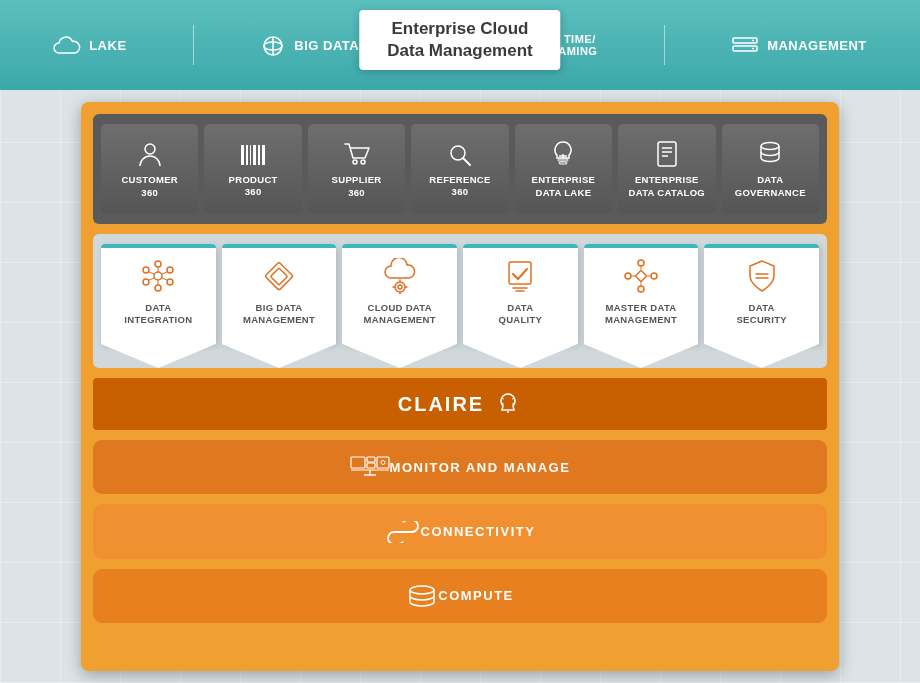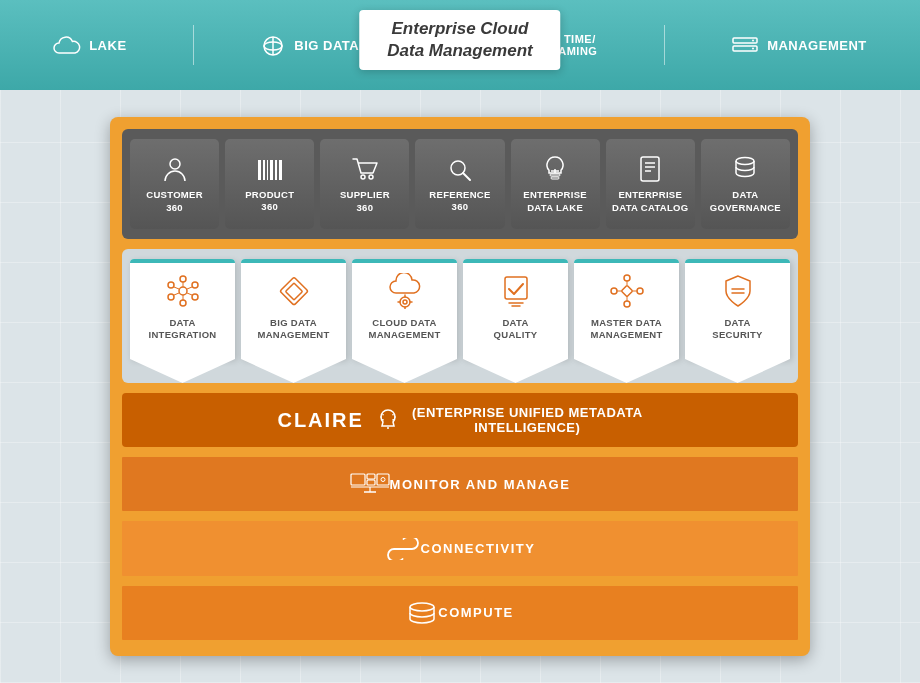--- a/index.html
+++ b/index.html
@@ -48,21 +48,20 @@
       background: white;
       border-radius: 4px;
       padding: 8px 28px;
       text-align: center;
       position: absolute;
       top: 10px;
       left: 50%;
       transform: translateX(-50%);
       box-shadow: 0 2px 8px rgba(0,0,0,0.2);
       z-index: 20;
-      font-style: italic;
     }
 
     .header-title-box .title-text {
       color: #3a3a3a;
       font-size: 17px;
       font-weight: bold;
       line-height: 1.3;
     }
 
     .header-nav-items {
@@ -90,22 +89,22 @@
 
     .nav-divider {
       width: 1px;
       height: 40px;
       background: rgba(255,255,255,0.5);
     }
 
     
     .main-content {
       flex: 1;
-      width: 700px;
-      margin: 27px auto;
+      width: 758px;
+      margin: 12px auto;
       background: #f0a030;
       border-radius: 8px;
       padding: 12px;
       display: flex;
       flex-direction: column;
       gap: 10px;
       box-shadow: 0 4px 15px rgba(0,0,0,0.3);
     }
 
     
@@ -237,21 +236,21 @@
     .claire-sub {
       color: white;
       font-size: 13px;
       font-weight: bold;
       letter-spacing: 0.5px;
       text-align: center;
     }
 
     .bottom-bar {
       background: #e07820;
-      border-radius: 1px;
+      border-radius: 9px;
       padding: 16px 20px;
       display: flex;
       align-items: center;
       justify-content: center;
       gap: 0;
     }
 
     .bottom-bar .bar-icon {
       color: white;
       font-size: 18px;
@@ -534,21 +533,20 @@
     <div class="claire-section">
       <span class="claire-text">CLAIRE</span>
       <span class="claire-brain">
         <svg width="28" height="28" viewBox="0 0 28 28" fill="none">
           <path d="M14 4C10 4 7 7 7 11c0 2 .8 3.8 2 5l-1 4h12l-1-4c1.2-1.2 2-3 2-5 0-4-3-7-7-7z" stroke="white" stroke-width="1.5" fill="none"></path>
           <path d="M10 14c-1 0-3-1-3-3s2-3 3-2" stroke="white" stroke-width="1" fill="none"></path>
           <path d="M18 14c1 0 3-1 3-3s-2-3-3-2" stroke="white" stroke-width="1" fill="none"></path>
           <circle cx="14" cy="22" r="1" fill="white"></circle>
         </svg>
       </span>
-      <span class="claire-sub">(ENTERPRISE UNIFIED METADATA<br>INTELLIGENCE)</span>
     </div>
 
     <div class="bottom-bar">
       <span class="bar-icon">
         <svg width="40" height="22" viewBox="0 0 40 22" fill="none">
           <rect x="1" y="1" width="14" height="11" rx="1" stroke="white" stroke-width="1.2" fill="none"></rect>
           <rect x="17" y="1" width="8" height="5" rx="1" stroke="white" stroke-width="1.2" fill="none"></rect>
           <rect x="17" y="7" width="8" height="5" rx="1" stroke="white" stroke-width="1.2" fill="none"></rect>
           <rect x="27" y="1" width="12" height="11" rx="1" stroke="white" stroke-width="1.2" fill="none"></rect>
           <circle cx="33" cy="6.5" r="2" stroke="white" stroke-width="1" fill="none"></circle>

